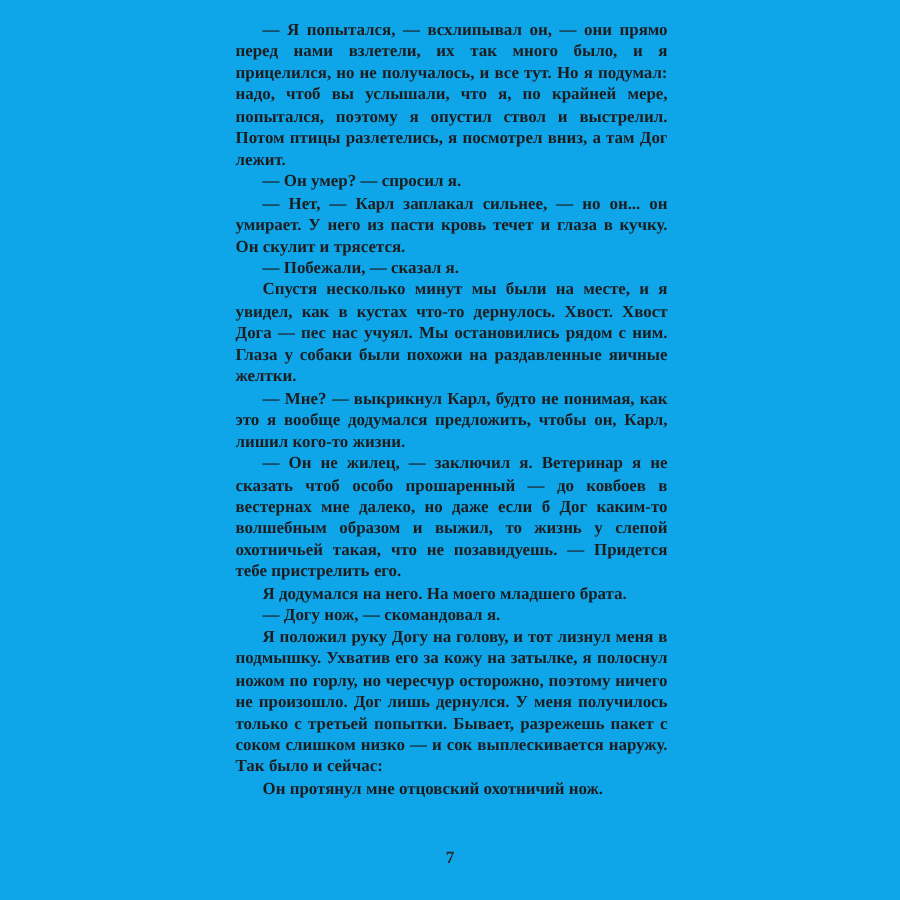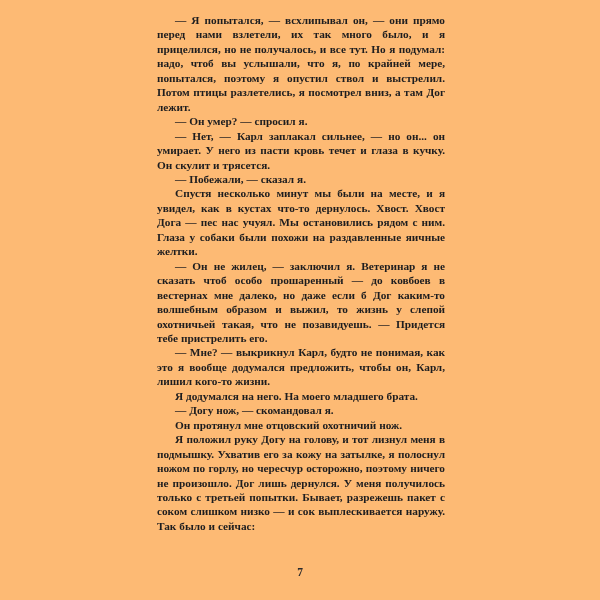--- a/index.html
+++ b/index.html
@@ -12,21 +12,21 @@
     height: 600px;
     background: #ffffff;
     font-family: "Liberation Serif", "DejaVu Serif", serif;
     overflow: hidden;
   }
 
   .page {
     position: relative;
     width: 600px;
     height: 600px;
-    background: #fdba74;
+    background: #0ea5e9;
     box-sizing: border-box;
   }
 
   .text-block {
     position: absolute;
     left: 157px;
     top: 13px;
     width: 288px;
   }
 
@@ -64,23 +64,23 @@
 <body>
 
 <div class="page">
 
   <div class="text-block">
     <p class="para dash">— Я попытался, — всхлипывал он, — они прямо перед нами взлетели, их так много было, и я прицелился, но не получалось, и все тут. Но я подумал: надо, чтоб вы услышали, что я, по крайней мере, попытался, поэтому я опустил ствол и выстрелил. Потом птицы разлетелись, я посмотрел вниз, а там Дог лежит.</p>
     <p class="para dash">— Он умер? — спросил я.</p>
     <p class="para dash">— Нет, — Карл заплакал сильнее, — но он... он умирает. У него из пасти кровь течет и глаза в кучку. Он скулит и трясется.</p>
     <p class="para dash">— Побежали, — сказал я.</p>
     <p class="para">Спустя несколько минут мы были на месте, и я увидел, как в кустах что-то дернулось. Хвост. Хвост Дога — пес нас учуял. Мы остановились рядом с ним. Глаза у собаки были похожи на раздавленные яичные желтки.</p>
+    <p class="para dash">— Мне? — выкрикнул Карл, будто не понимая, как это я вообще додумался предложить, чтобы он, Карл, лишил кого-то жизни.</p>
     <p class="para dash">— Он не жилец, — заключил я. Ветеринар я не сказать чтоб особо прошаренный — до ковбоев в вестернах мне далеко, но даже если б Дог каким-то волшебным образом и выжил, то жизнь у слепой охотничьей такая, что не позавидуешь. — Придется тебе пристрелить его.</p>
-    <p class="para dash">— Мне? — выкрикнул Карл, будто не понимая, как это я вообще додумался предложить, чтобы он, Карл, лишил кого-то жизни.</p>
     <p class="para">Я додумался на него. На моего младшего брата.</p>
     <p class="para dash">— Догу нож, — скомандовал я.</p>
+    <p class="para">Я положил руку Догу на голову, и тот лизнул меня в подмышку. Ухватив его за кожу на затылке, я полоснул ножом по горлу, но чересчур осторожно, поэтому ничего не произошло. Дог лишь дернулся. У меня получилось только с третьей попытки. Бывает, разрежешь пакет с соком слишком низко — и сок выплескивается наружу. Так было и сейчас:</p>
     <p class="para">Он протянул мне отцовский охотничий нож.</p>
-    <p class="para">Я положил руку Догу на голову, и тот лизнул меня в подмышку. Ухватив его за кожу на затылке, я полоснул ножом по горлу, но чересчур осторожно, поэтому ничего не произошло. Дог лишь дернулся. У меня получилось только с третьей попытки. Бывает, разрежешь пакет с соком слишком низко — и сок выплескивается наружу. Так было и сейчас:</p>
   </div>
 
   <div class="page-number">7</div>
 
 </div>
 
 </body></html>

